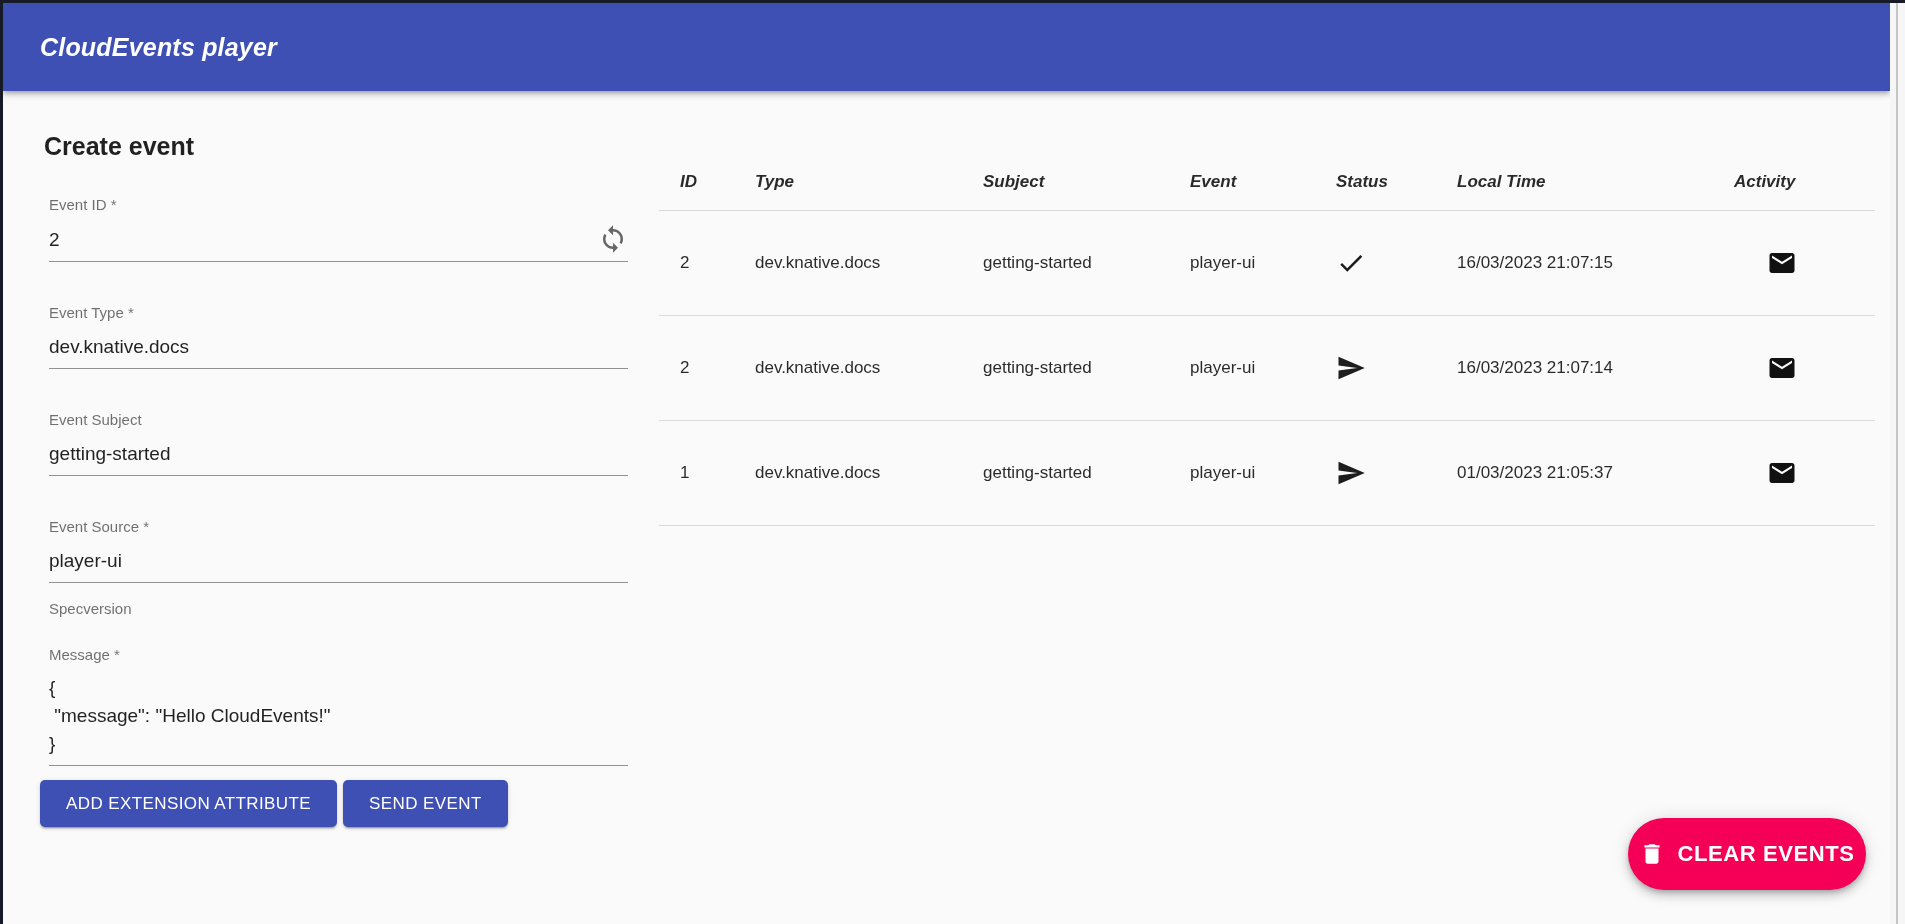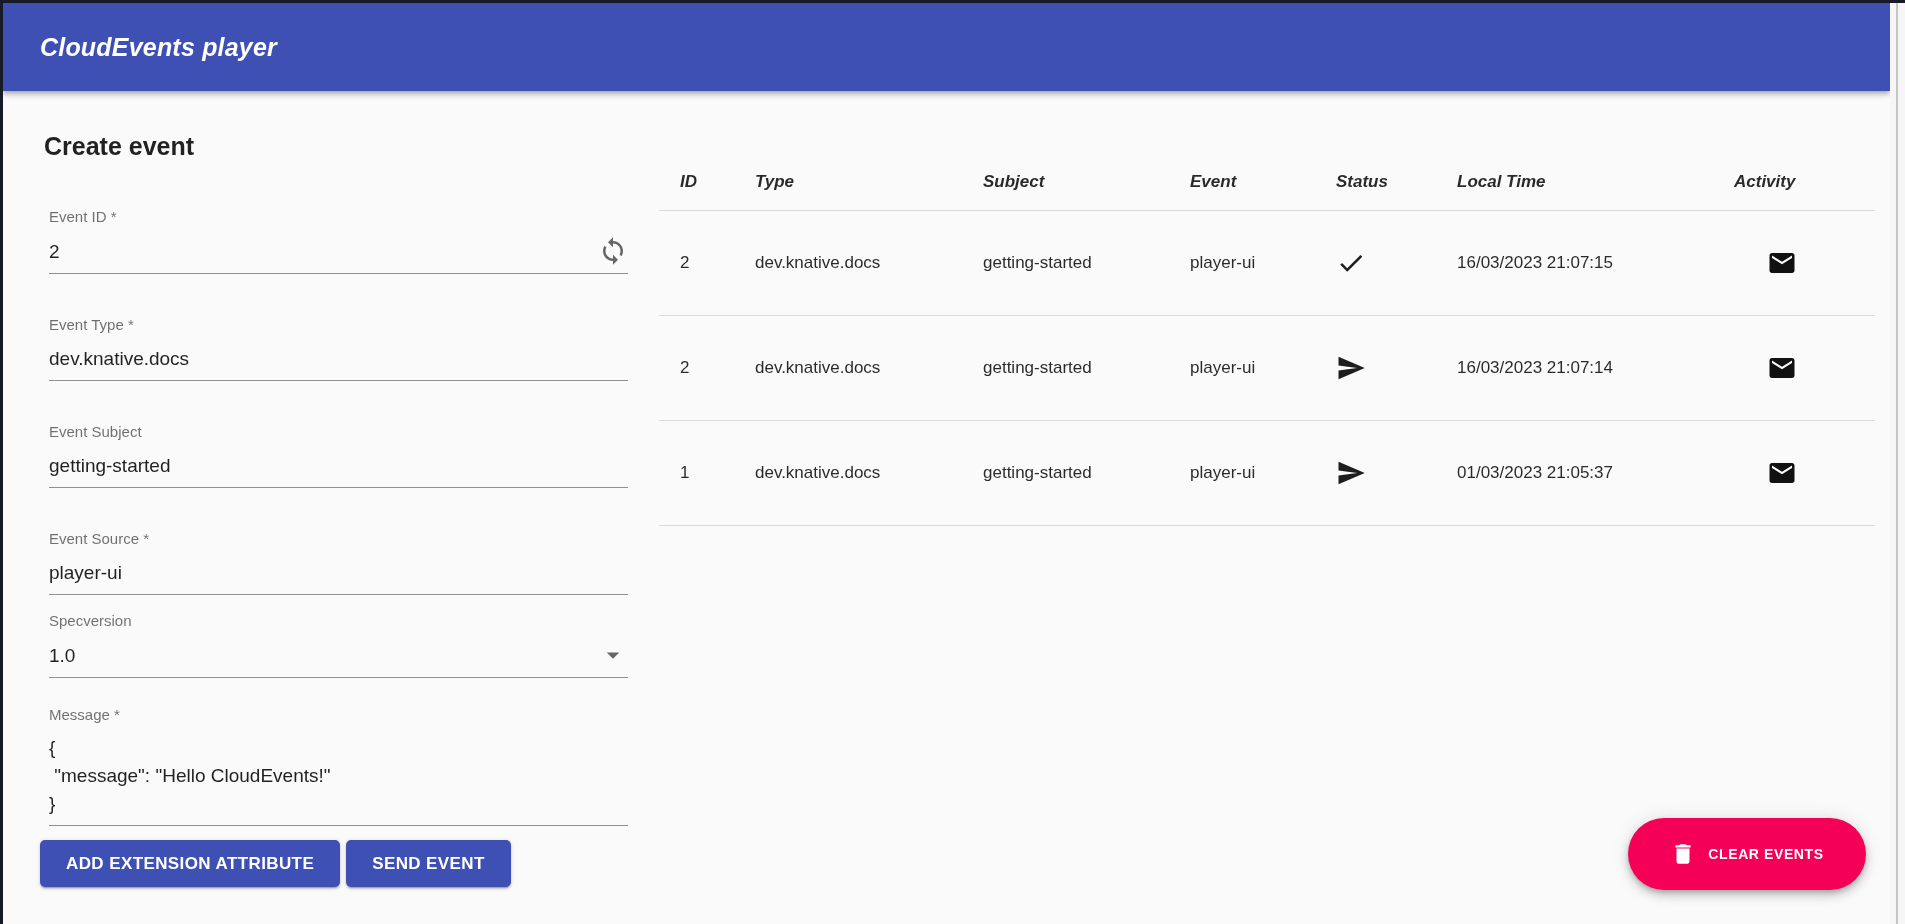--- a/index.html
+++ b/index.html
@@ -34,21 +34,21 @@
     display:flex;align-items:center;padding-left:37px;
     box-shadow:0 2px 4px -1px rgba(0,0,0,0.2),0 4px 5px 0 rgba(0,0,0,0.14),0 1px 10px 0 rgba(0,0,0,0.12);
     z-index:20;
   }
   .appbar h1{margin:0;font-size:25px;font-weight:700;letter-spacing:0.2px;font-style:italic;}
 
   h2.section-heading{margin:4px;font-size:25px;line-height:32px;font-weight:700;color:var(--ink);}
 
   
   .form-section{position:absolute;left:40px;top:126px;width:592px;}
-  .fields{margin-left:9px;margin-top:46px;width:579px;}
+  .fields{margin-left:9px;margin-top:34px;width:579px;}
   .field{margin-bottom:42px;}
   .field-3{margin-bottom:17px;}
   .field-4{margin-bottom:28px;}
   .field-5{margin-bottom:14px;}
   .flabel{display:block;font-size:15px;line-height:18px;color:var(--label);margin-bottom:10px;}
   .fvalue-row{
     display:flex;align-items:flex-end;justify-content:space-between;
     border-bottom:1px solid var(--underline);padding-bottom:7px;
   }
   .finput{
@@ -59,21 +59,21 @@
     flex:1;border:none;background:transparent;outline:none;resize:none;overflow:hidden;
     padding:0;margin:0;height:84px;
     font-family:inherit;font-size:19px;line-height:28px;color:var(--ink);white-space:pre-wrap;
   }
   .ficon{width:30px;height:30px;flex:none;color:var(--icon-gray);cursor:pointer;margin-left:8px;}
   .ficon svg{width:30px;height:30px;display:block;fill:currentColor;}
 
   .btn-row{display:flex;gap:6px;margin-top:0;}
   .btn{
     background:var(--primary);color:#fff;border:none;border-radius:5px;height:47px;
-    font-family:inherit;font-size:17px;font-weight:700;letter-spacing:0.4px;
+    font-family:inherit;font-size:17px;font-weight:400;letter-spacing:0.4px;
     padding:12px 26px;cursor:pointer;
     box-shadow:0 3px 1px -2px rgba(0,0,0,0.2),0 2px 2px 0 rgba(0,0,0,0.14),0 1px 5px 0 rgba(0,0,0,0.12);
   }
 
   
   .activity-section{position:absolute;left:659px;top:126px;width:1216px;}
   .ctable{margin-top:28px;width:1216px;}
   .tgrid{display:grid;grid-template-columns:75px 228px 207px 146px 121px 277px 1fr;align-items:center;}
   .thead{height:57px;border-bottom:1px solid var(--divider);font-style:italic;}
   .th{font-size:17px;font-weight:700;color:rgba(0,0,0,0.84);padding-left:21px;}
@@ -81,21 +81,21 @@
   .td{font-size:17px;color:rgba(0,0,0,0.84);padding-left:21px;}
   .status-icon svg{width:30px;height:30px;display:block;fill:#1d1d1d;}
   .mail-btn{background:none;border:none;padding:0;margin-left:33px;cursor:pointer;display:block;}
   .mail-btn svg{width:30px;height:30px;display:block;fill:#111;}
 
   
   .fab{
     position:absolute;left:1628px;top:818px;width:238px;height:72px;border-radius:36px;
     background:var(--secondary);color:#fff;border:none;cursor:pointer;
     display:flex;align-items:center;justify-content:center;gap:12px;
-    font-family:inherit;font-size:14px;font-weight:700;letter-spacing:0.6px;
+    font-family:inherit;font-size:22px;font-weight:700;letter-spacing:0.6px;
     box-shadow:0 3px 5px -1px rgba(0,0,0,0.2),0 6px 10px 0 rgba(0,0,0,0.14),0 1px 18px 0 rgba(0,0,0,0.12);
     z-index:22;
   }
   .fab svg{width:26px;height:26px;fill:#fff;flex:none;}
 </style>
 </head>
 <body>
 
 <div class="edge-top"></div>
 <div class="edge-left"></div>
@@ -140,29 +140,20 @@
   <div class="field field-3">
     <span class="flabel">Event Source *</span>
     <div class="fvalue-row">
       <input class="finput" type="text" value="player-ui" style="">
 
     </div>
   </div>
 
   <div class="field field-4">
     <span class="flabel">Specversion</span>
-    <div class="fvalue-row">
-      <input class="finput" type="text" value="1.0" style="">
-
-      <span class="ficon">
-        <svg viewBox="0 0 24 24">
-              <path d="M7 10l5 5 5-5z"></path>
-            </svg>
-      </span>
-    </div>
   </div>
 
   <div class="field field-5">
     <span class="flabel">Message *</span>
     <div class="fvalue-row">
 
       <textarea class="ftextarea" style="">{
  "message": "Hello CloudEvents!"
 }</textarea>
 

